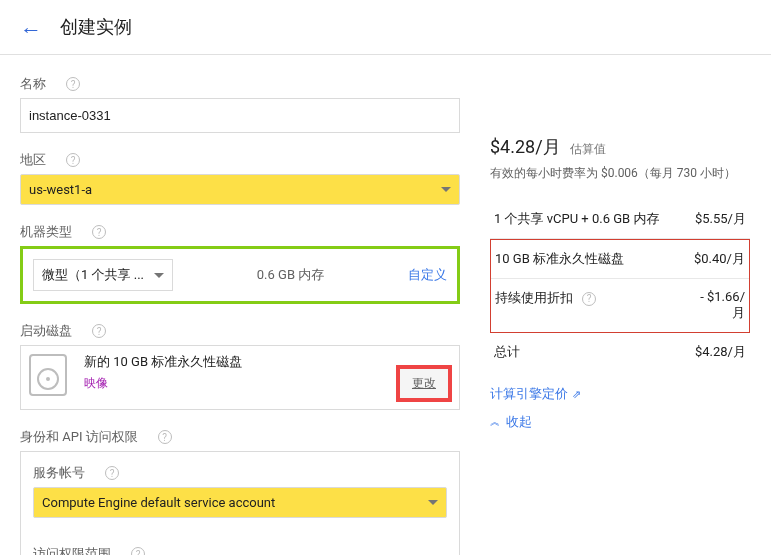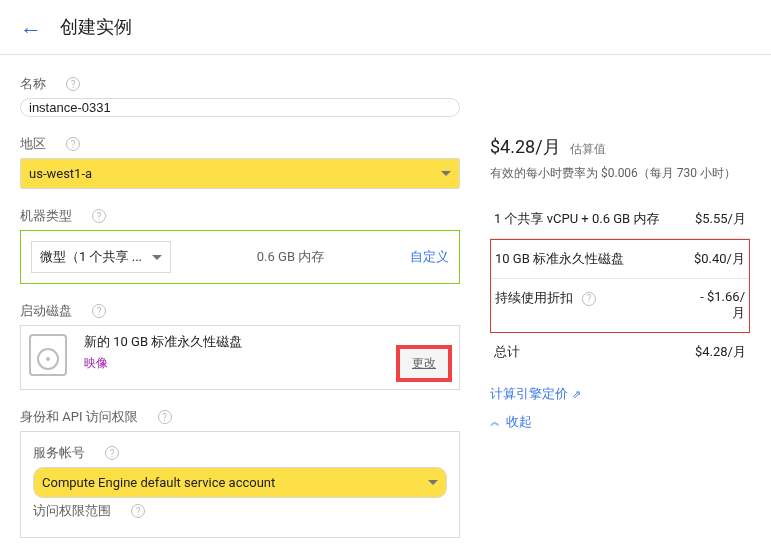--- a/index.html
+++ b/index.html
@@ -7,24 +7,24 @@
   .header { display: flex; align-items: center; padding: 14px 20px; border-bottom: 1px solid #e0e0e0; }
   .back-arrow { color: #3367d6; font-size: 22px; margin-right: 18px; cursor: pointer; }
   .page-title { font-size: 18px; color: #212121; }
   .content { display: flex; padding: 20px 0 0 20px; }
   .form-col { width: 440px; }
   .cost-col { margin-left: 30px; padding-top: 60px; width: 260px; }
   .field-group { margin-bottom: 18px; }
   .label-row { display: flex; align-items: center; margin-bottom: 5px; gap: 14px; }
   .field-label { font-size: 13px; color: #616161; }
   .help-icon { width: 14px; height: 14px; border-radius: 50%; border: 1px solid #bdbdbd; color: #bdbdbd; font-size: 10px; display: inline-flex; align-items: center; justify-content: center; margin-left: 6px; }
-  .text-input { width: 100%; border: 1px solid #dadada; padding: 1px 8px; font-size: 13px; color: #212121; border-radius: 12px; }
+  .text-input { width: 100%; border: 1px solid #dadada; padding: 9px 8px; font-size: 13px; color: #212121; border-radius: 0; }
   .select-box { width: 100%; border: 1px solid #dadada; padding: 7px 8px; font-size: 13px; color: #212121; display: flex; align-items: center; justify-content: space-between; border-radius: 2px; cursor: pointer; background: #fde047; }
   .caret { border-left: 5px solid transparent; border-right: 5px solid transparent; border-top: 5px solid #757575; }
-  .machine-box { border: 1px solid #84cc16; padding: 10px; display: flex; align-items: center; gap: 10px; }
+  .machine-box { border: 3px solid #84cc16; padding: 10px; display: flex; align-items: center; gap: 10px; }
   .machine-select { flex: 0 0 140px; border: 1px solid #dadada; padding: 6px 8px; display: flex; align-items: center; justify-content: space-between; font-size: 13px; background: #fff; cursor: pointer; }
   .machine-mem { flex: 1; text-align: center; color: #616161; font-size: 13px; }
   .machine-link { color: #3b78e7; font-size: 13px; cursor: pointer; text-align: right; }
   .disk-box { border: 1px solid #dadada; padding: 7px; display: flex; align-items: flex-start; }
   .disk-icon { width: 40px; height: 44px; margin-right: 16px; }
   .disk-info { flex: 1; }
   .disk-title { font-size: 13px; color: #212121; margin-bottom: 4px; }
   .disk-sub-label { font-size: 12px; color: #a21caf; margin-bottom: 2px; }
   .disk-os { font-size: 14px; color: #212121; }
   .disk-change { border: 4px solid #ef4444; background: #f5f5f5; padding: 6px 12px; font-size: 12px; cursor: pointer; align-self: flex-end; margin-top: 12px; color: #616161; text-decoration: underline; }
@@ -112,21 +112,21 @@
     <div class="field-group">
       <div class="label-row">
         <span class="field-label">身份和 API 访问权限</span>
         <span class="help-icon">?</span>
       </div>
       <div class="identity-box">
         <div class="label-row">
           <span class="field-label">服务帐号</span>
           <span class="help-icon">?</span>
         </div>
-        <div class="select-box" style="margin-bottom:4px;border-radius:10px;">
+        <div class="select-box" style="margin-bottom:27px;">
           <span>Compute Engine default service account</span>
           <span class="caret"></span>
         </div>
         <div class="label-row">
           <span class="field-label">访问权限范围</span>
           <span class="help-icon">?</span>
         </div>
 
       </div>
     </div>

